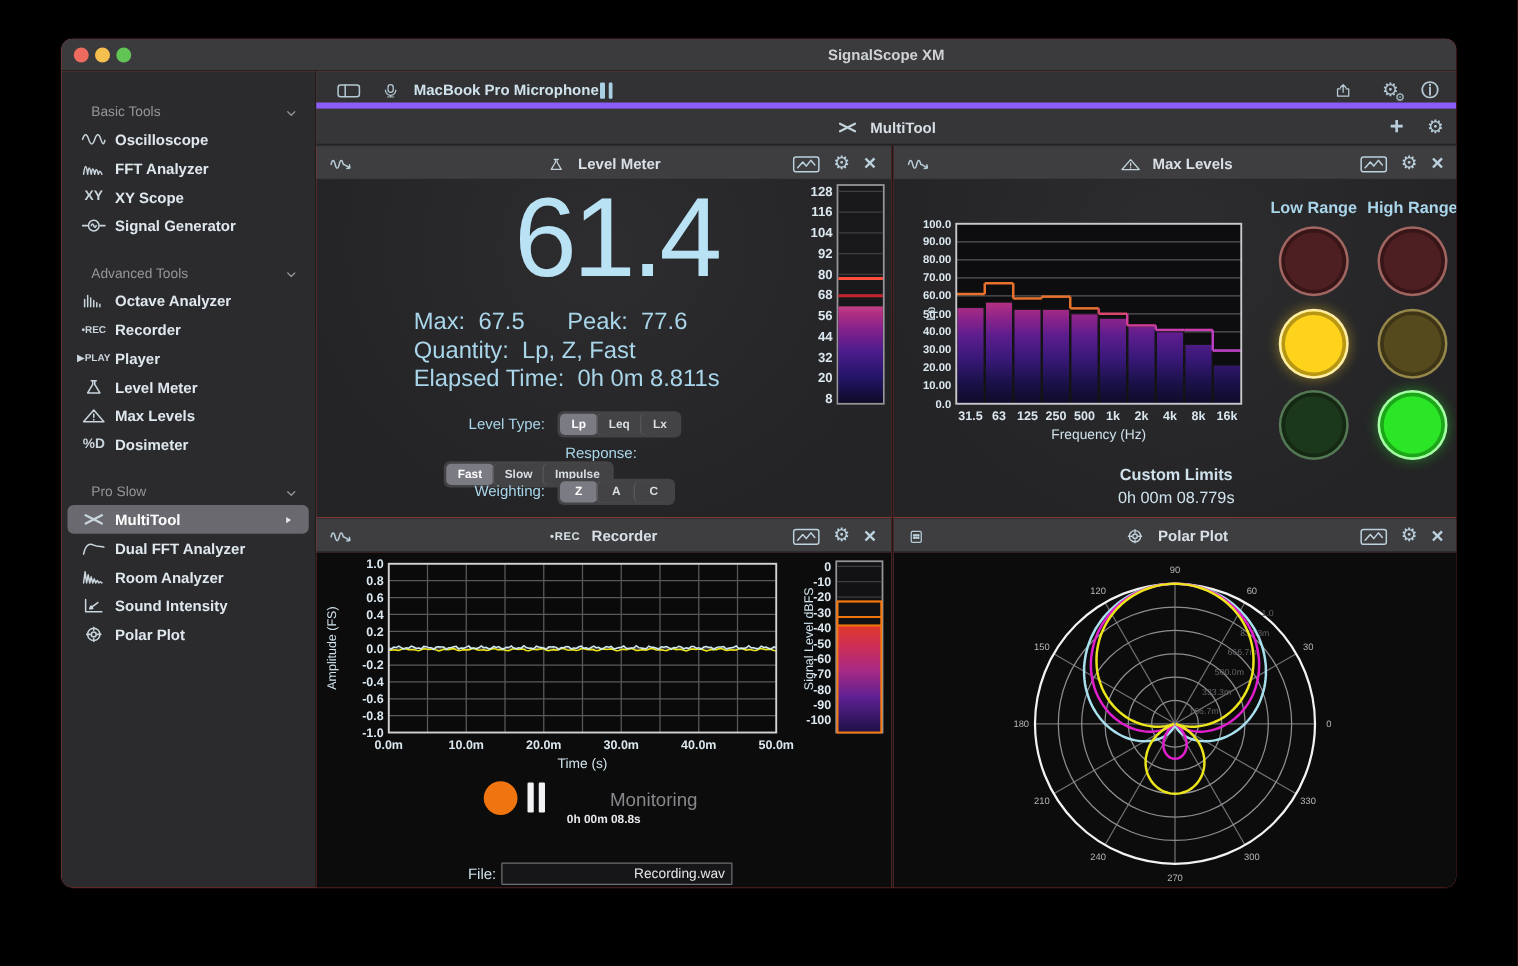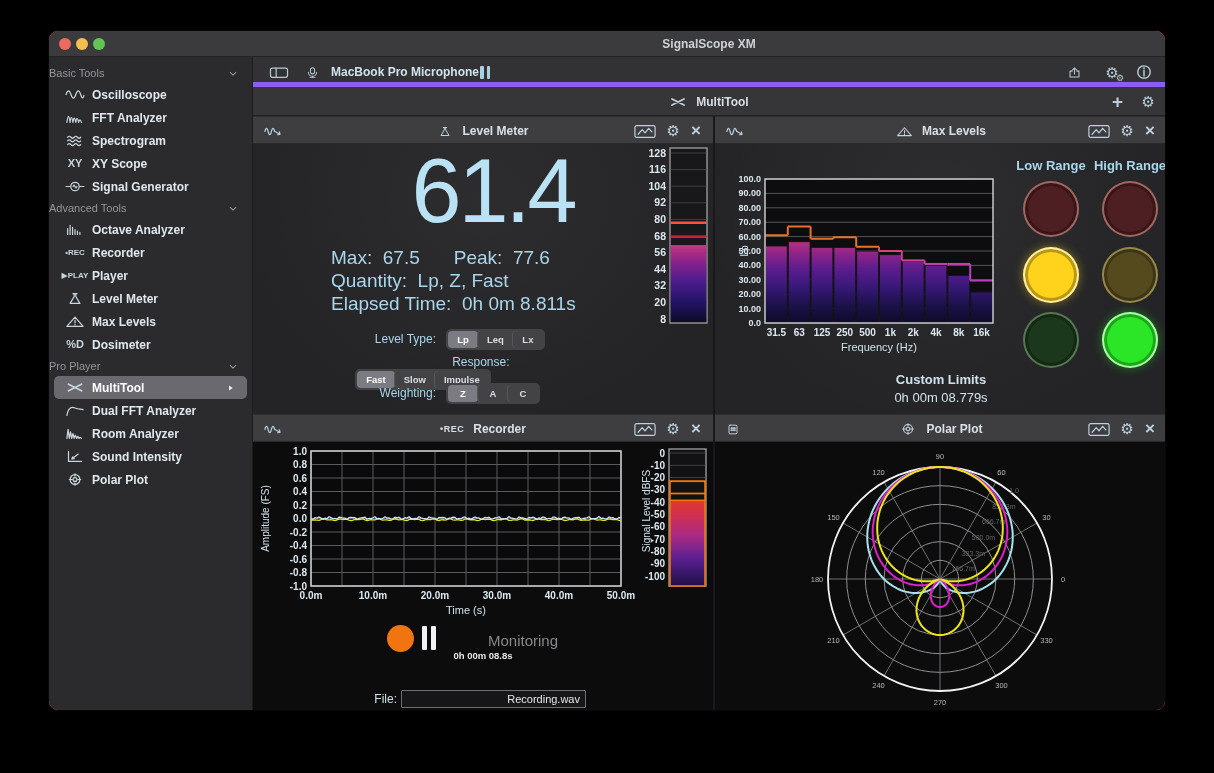--- a/index.html
+++ b/index.html
@@ -8,21 +8,21 @@
   .window{position:absolute;left:48px;top:30px;width:1118px;height:681px;background:#ef4444;
           border-radius:10px;overflow:hidden;box-shadow:0 24px 60px rgba(0,0,0,.75);border:1px solid #070708;}
   
   .titlebar{position:absolute;left:0;top:0;right:0;height:26px;background:#3b3b3d;border-bottom:1px solid #242426;}
   .tl{position:absolute;top:7px;width:12px;height:12px;border-radius:50%;}
   .tl.red{left:10px;background:#ec6a5e;}.tl.yellow{left:27px;background:#f5bf4f;}.tl.green{left:44px;background:#61c454;}
   .titlebar .title{position:absolute;left:204px;right:0;top:0;height:26px;line-height:26px;text-align:center;
     font-size:12px;font-weight:700;color:#ced2d6;}
   
   .sidebar{position:absolute;left:0;top:26px;width:204px;bottom:0;background:#2b2b2d;border-right:1px solid #1d1d1f;padding-top:6px;}
-  .sec-head{display:flex;align-items:center;height:20px;margin-top:0;padding:0 12px 0 0;color:#95959b;font-size:11px;}
+  .sec-head{display:flex;align-items:center;height:20px;margin-top:17px;padding:0 12px 0 24px;color:#95959b;font-size:11px;}
   .sec-head .lbl{flex:1;}
   .sec-head .icon{color:#95959b;}
   .sb-item{display:flex;align-items:center;height:23px;padding-left:9px;color:#dfe8ee;font-size:12px;font-weight:600;}
   .sb-item .ibox{width:34px;display:flex;justify-content:center;align-items:center;color:#c9d5dc;flex:none;}
   .sb-item.sel{background:#69696f;border-radius:5px;margin:0 5px;padding-left:4px;color:#fff;}
   .sb-item.sel .arrow{margin-left:auto;margin-right:9px;color:#ececf0;}
   .txticon{font-weight:700;letter-spacing:0;}
   
   .toolbar{position:absolute;left:204px;top:26px;right:0;height:30px;background:#323234;border-bottom:5px solid #8b5cf6;}
   .toolbar .ic{position:absolute;top:0;height:30px;display:flex;align-items:center;color:#b5c9d4;}
@@ -113,28 +113,20 @@
         <div class="sb-item">
           <span class="ibox">
             <svg width="20" height="13" viewBox="0 0 24 16" fill="none" stroke="currentColor" stroke-width="1.5" stroke-linecap="round" stroke-linejoin="round">
               <path d="M2 14 C3.5 4 4.5 4 6 14 C7 6 8 6 9.5 14 C10.5 7 11.5 7 13 14 C14 8 15 8 16.5 14 C17.5 10 18.5 10 20 14"></path>
             </svg>
           </span>
           <span>FFT Analyzer</span>
         </div>
         <div class="sb-item">
           <span class="ibox">
-            <svg width="20" height="13" viewBox="0 0 24 16" fill="none" stroke="currentColor" stroke-width="1.5" stroke-linecap="round" stroke-linejoin="round">
-              <path d="M3 4 q2 -2.5 4 0 t4 0 t4 0 t4 0 M3 8.5 q2 -2.5 4 0 t4 0 t4 0 t4 0 M3 13 q2 -2.5 4 0 t4 0 t4 0 t4 0"></path>
-            </svg>
-          </span>
-          <span>Spectrogram</span>
-        </div>
-        <div class="sb-item">
-          <span class="ibox">
             <span class="txticon" style="font-size:11px;line-height:1;">XY</span>
           </span>
           <span>XY Scope</span>
         </div>
         <div class="sb-item">
           <span class="ibox">
             <svg width="20" height="13" viewBox="0 0 24 16" fill="none" stroke="currentColor" stroke-width="1.5" stroke-linecap="round" stroke-linejoin="round">
               <circle cx="12" cy="8" r="5.2"></circle>
               <path d="M1 8 h5 M18 8 h5 M9.6 8 q1.2 -3.4 2.4 0 q1.2 3.4 2.4 0"></path>
             </svg>
@@ -185,21 +177,21 @@
           </span>
           <span>Max Levels</span>
         </div>
         <div class="sb-item">
           <span class="ibox">
             <span class="txticon" style="font-size:11px;line-height:1;">%D</span>
           </span>
           <span>Dosimeter</span>
         </div>
         <div class="sec-head">
-          <span class="lbl">Pro Player</span>
+          <span class="lbl">Pro Slow</span>
           <span class="icon">
             <svg width="14" height="9" viewBox="0 0 24 16" fill="none" stroke="currentColor" stroke-width="1.5" stroke-linecap="round" stroke-linejoin="round">
               <path d="M7 6 L12 11 L17 6" stroke-width="1.8"></path>
             </svg>
           </span>
         </div>
         <div class="sb-item sel">
           <span class="ibox">
             <svg width="20" height="13" viewBox="0 0 24 16" fill="none" stroke="currentColor" stroke-width="1.5" stroke-linecap="round" stroke-linejoin="round">
               <path d="M4 4 L20 12 M20 4 L4 12" stroke-width="2.3"></path>

